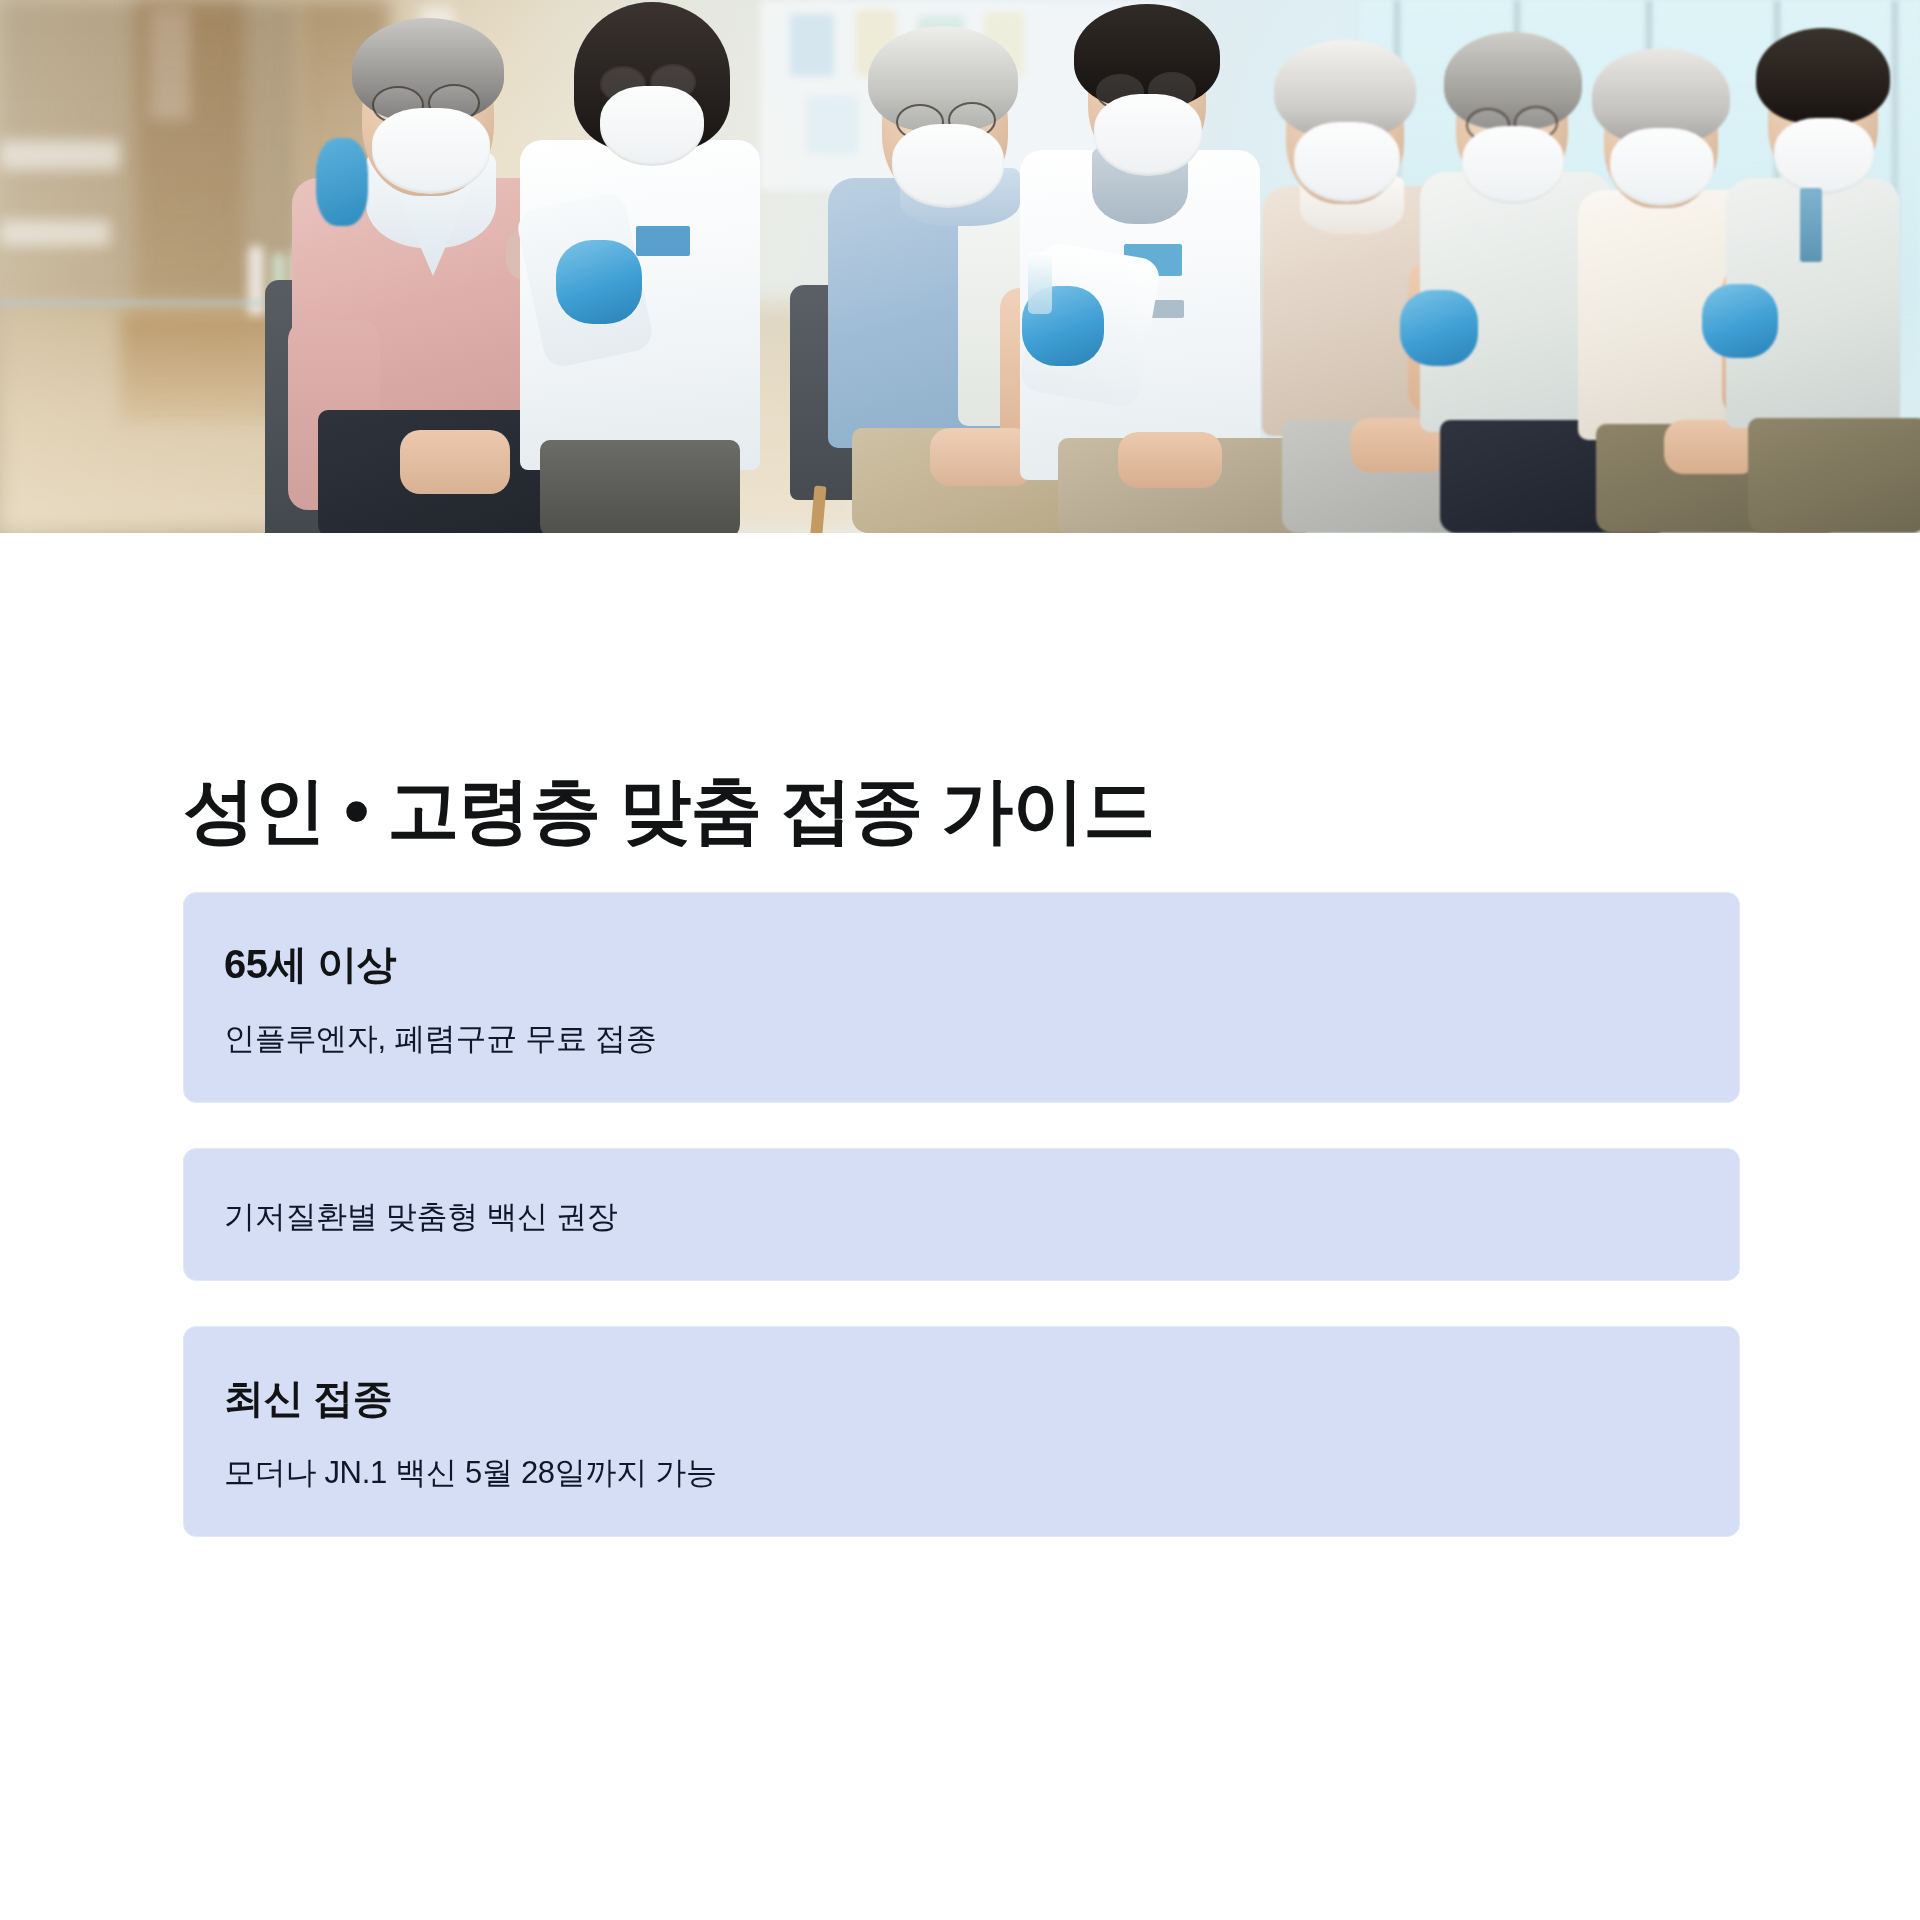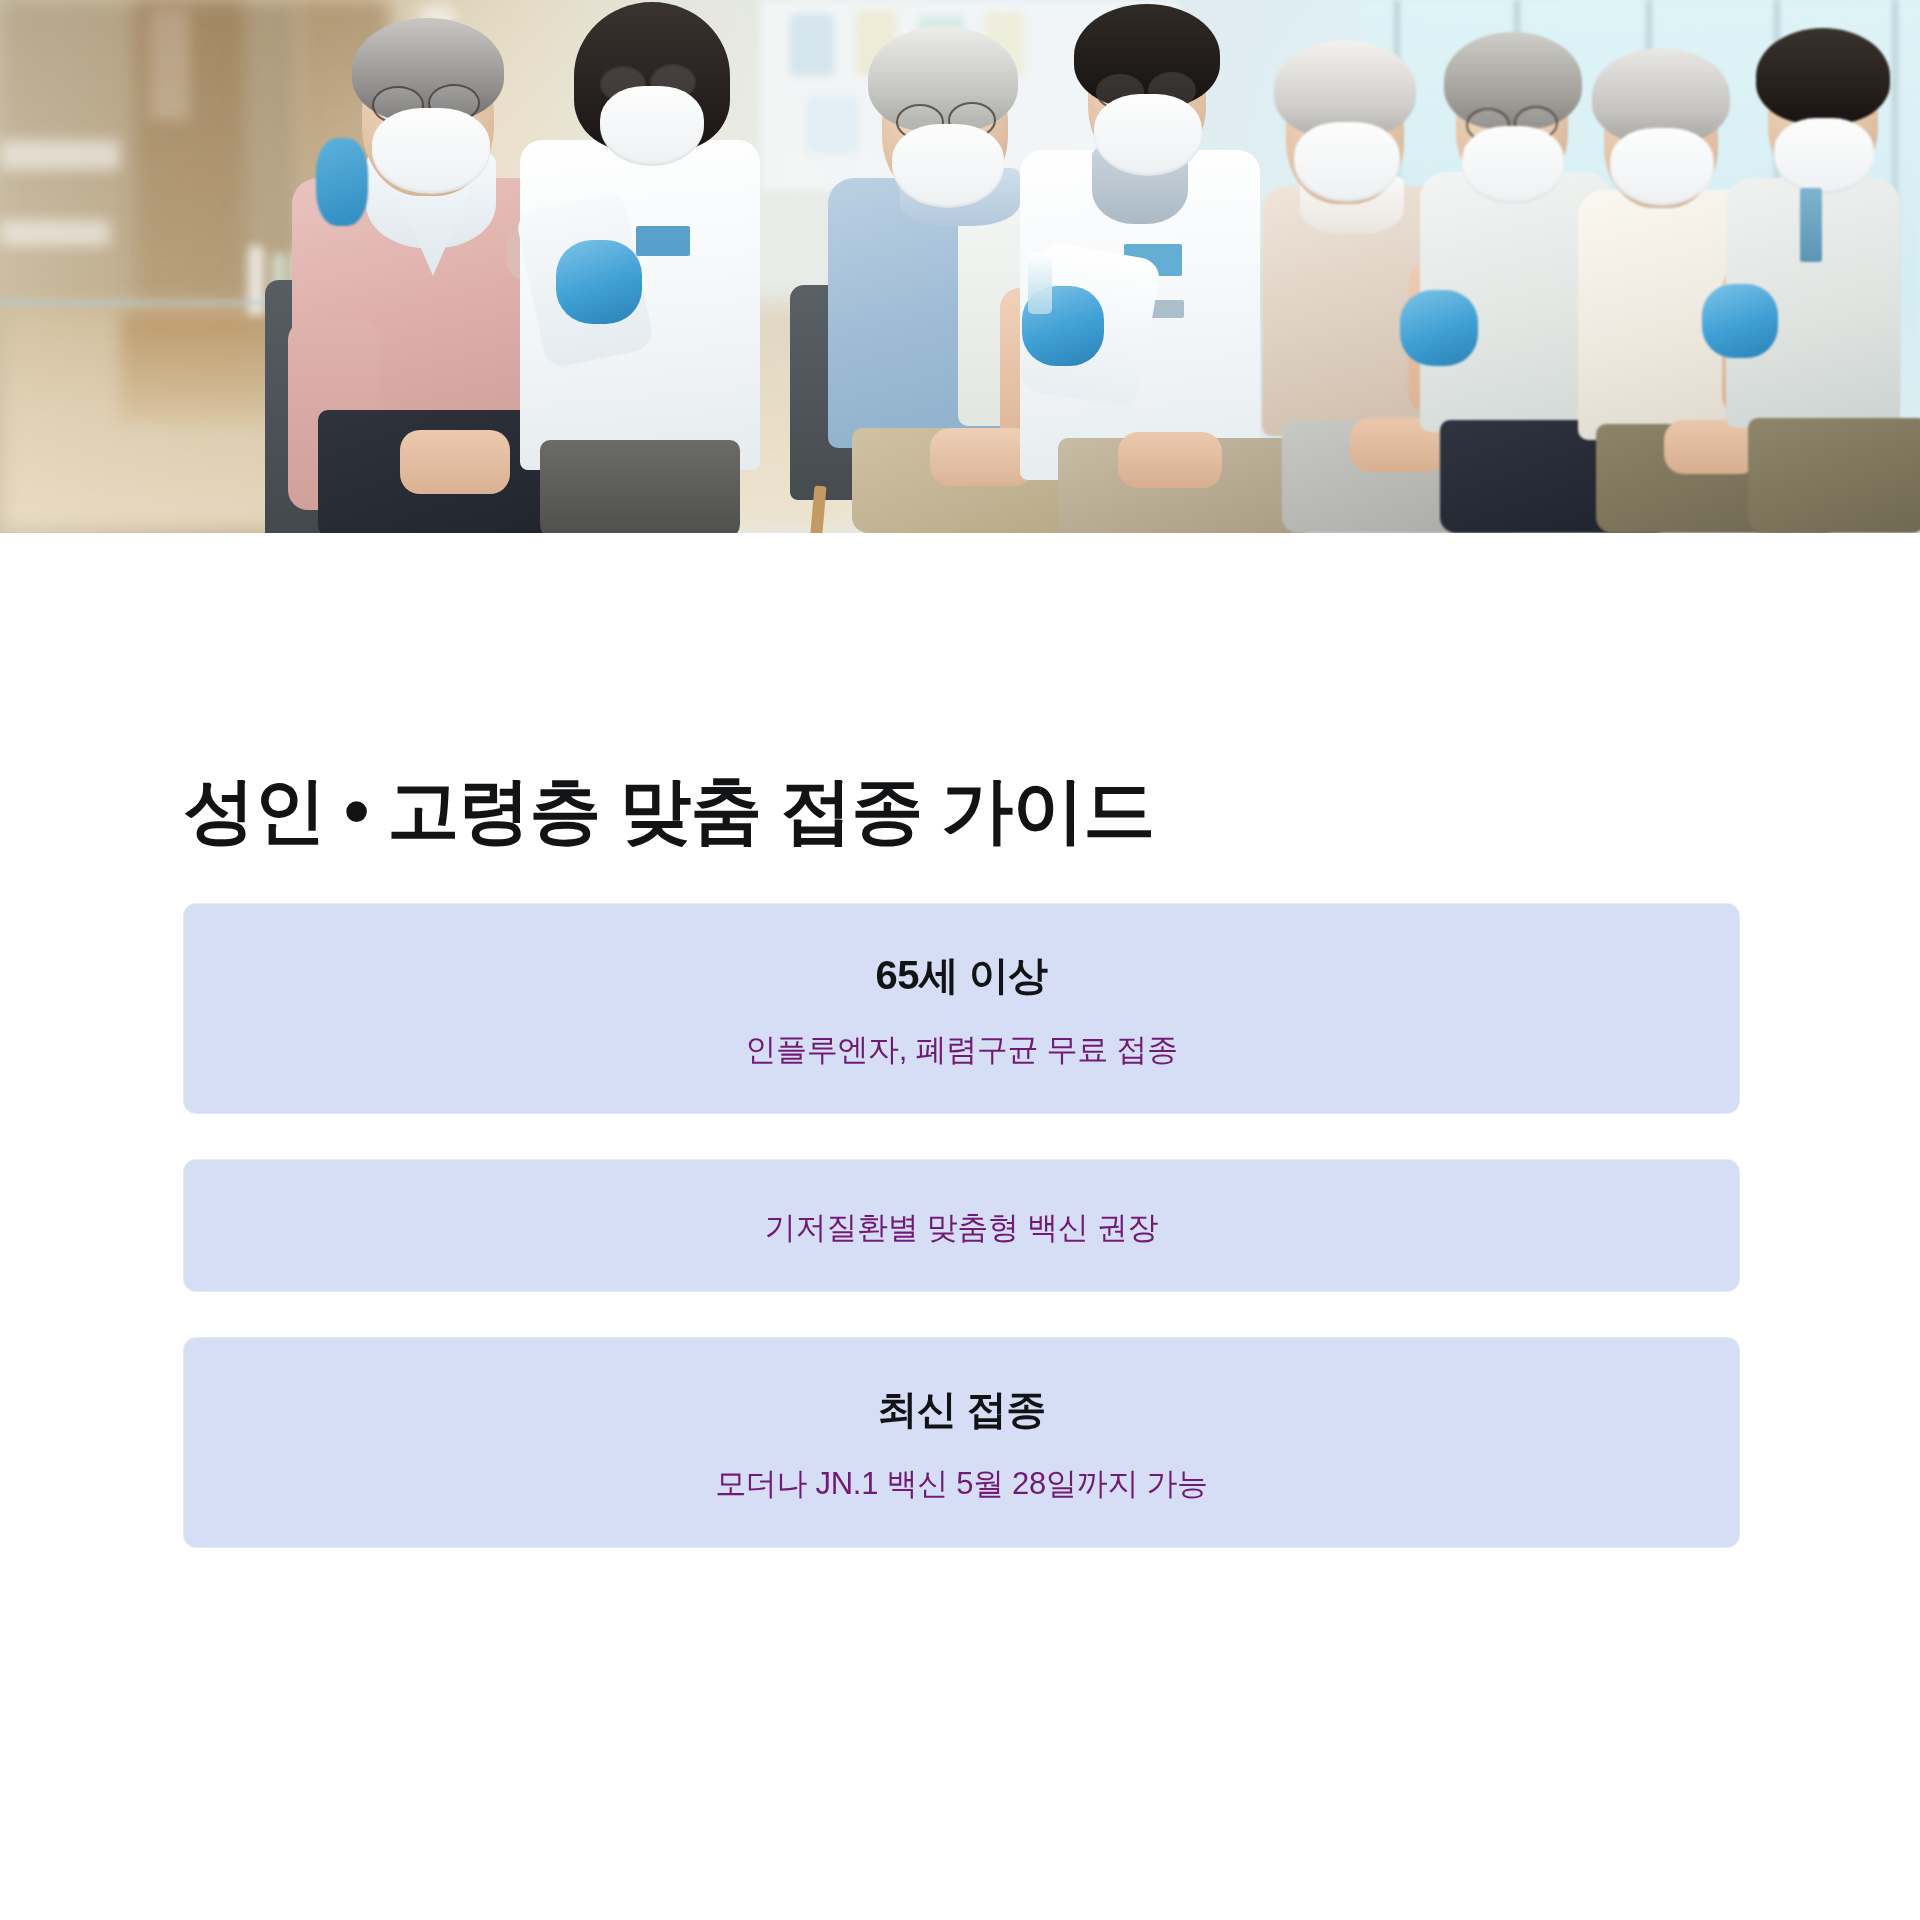--- a/index.html
+++ b/index.html
@@ -175,23 +175,22 @@
     font-weight: 700;
     letter-spacing: -1px;
     color: #111315;
     line-height: 1.1;
     white-space: nowrap;
   }
 
   .cards {
     position: absolute;
     left: 183px;
-    top: 370px;
+    top: 359px;
     width: 1557px;
-    text-align: center;
   }
 
   .card {
     box-sizing: border-box;
     width: 1557px;
     background: #d5def5;
     border: 1px solid #e2e9f9;
     border-radius: 13px;
     padding: 47px 40px 42px 40px;
     margin-bottom: 45px;
@@ -202,21 +201,21 @@
     font-size: 40px;
     font-weight: 700;
     color: #111315;
     letter-spacing: -0.6px;
     line-height: 1.2;
     margin: 0 0 30px 0;
   }
   .card-desc {
     font-size: 31px;
     font-weight: 400;
-    color: #701a75;
+    color: #0f172a;
     letter-spacing: -0.3px;
     line-height: 1.35;
     margin: 0;
   }
 </style>
 </head>
 <body>
 
 <div class="page">
 

